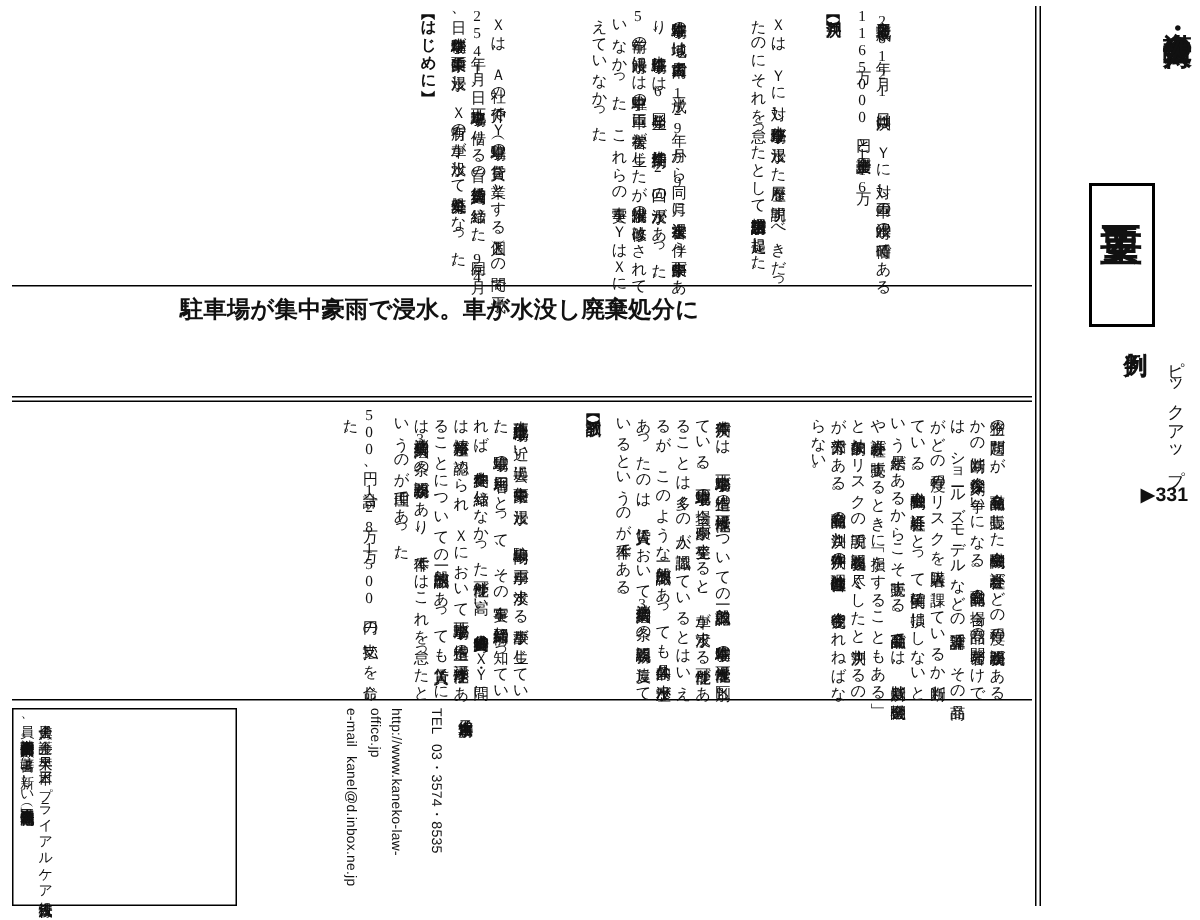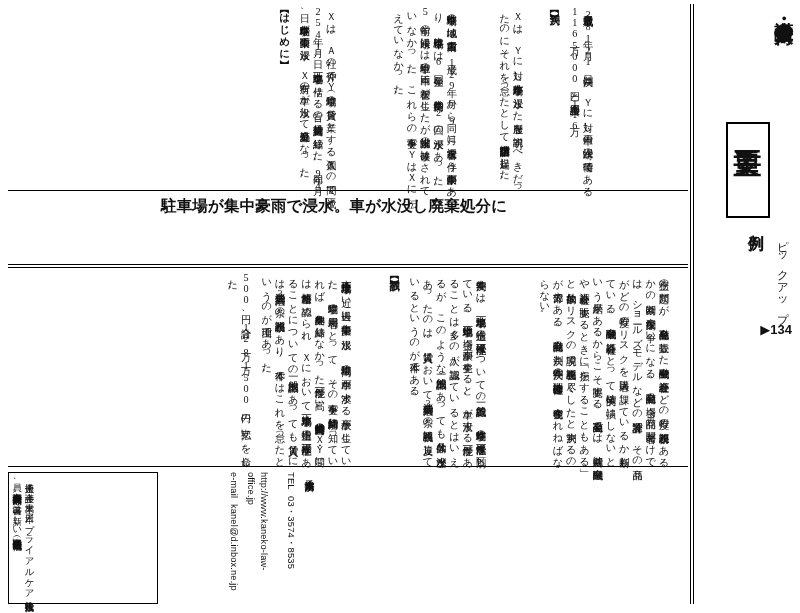--- a/index.html
+++ b/index.html
@@ -129,21 +129,20 @@
   
   .kicker {
     position: absolute;
     left: 120px;
     top: 196px;
     width: 560px;
     font-size: 15.5px;
     font-weight: bold;
     font-family: "Liberation Sans", "DejaVu Sans", sans-serif;
     letter-spacing: 0.01em;
-    margin-left: 41px;
   }
   .headline {
     position: absolute;
     left: 28px;
     top: 222px;
     width: 660px;
     font-size: 30px;
     font-weight: bold;
     font-family: "Liberation Sans", "DejaVu Sans", sans-serif;
     letter-spacing: -0.01em;
@@ -221,21 +220,21 @@
 
   <div class="masthead">
     <div class="v mh-title">弁護士・金子博人の</div>
 
     <div class="mh-juyou">
       <div class="v">重要</div>
     </div>
 
     <div class="v mh-hanrei">判例</div>
     <div class="v mh-pickup">ピックアップ</div>
-    <div class="mh-number">▶134</div>
+    <div class="mh-number">▶331</div>
   </div>
 
   <div class="top-block">
     <div class="col-wrap">
       <div class="col" style="width:14px;">
         <div class="v body-col lead-label">【はじめに】</div>
       </div>
       <div class="col" style="width:88px;">
         <div class="v body-col">Ｘは、Ａ社の仲介でＹ（駐車場の賃貸を業とする個人）との間で平成25年4月1日、地下駐車場を借りる旨の賃貸借契約を締結した。同年9月4日、本件駐車場が集中豪雨で浸水し、Ｘ所有の車が水没して廃棄処分となった。</div>
       </div>

